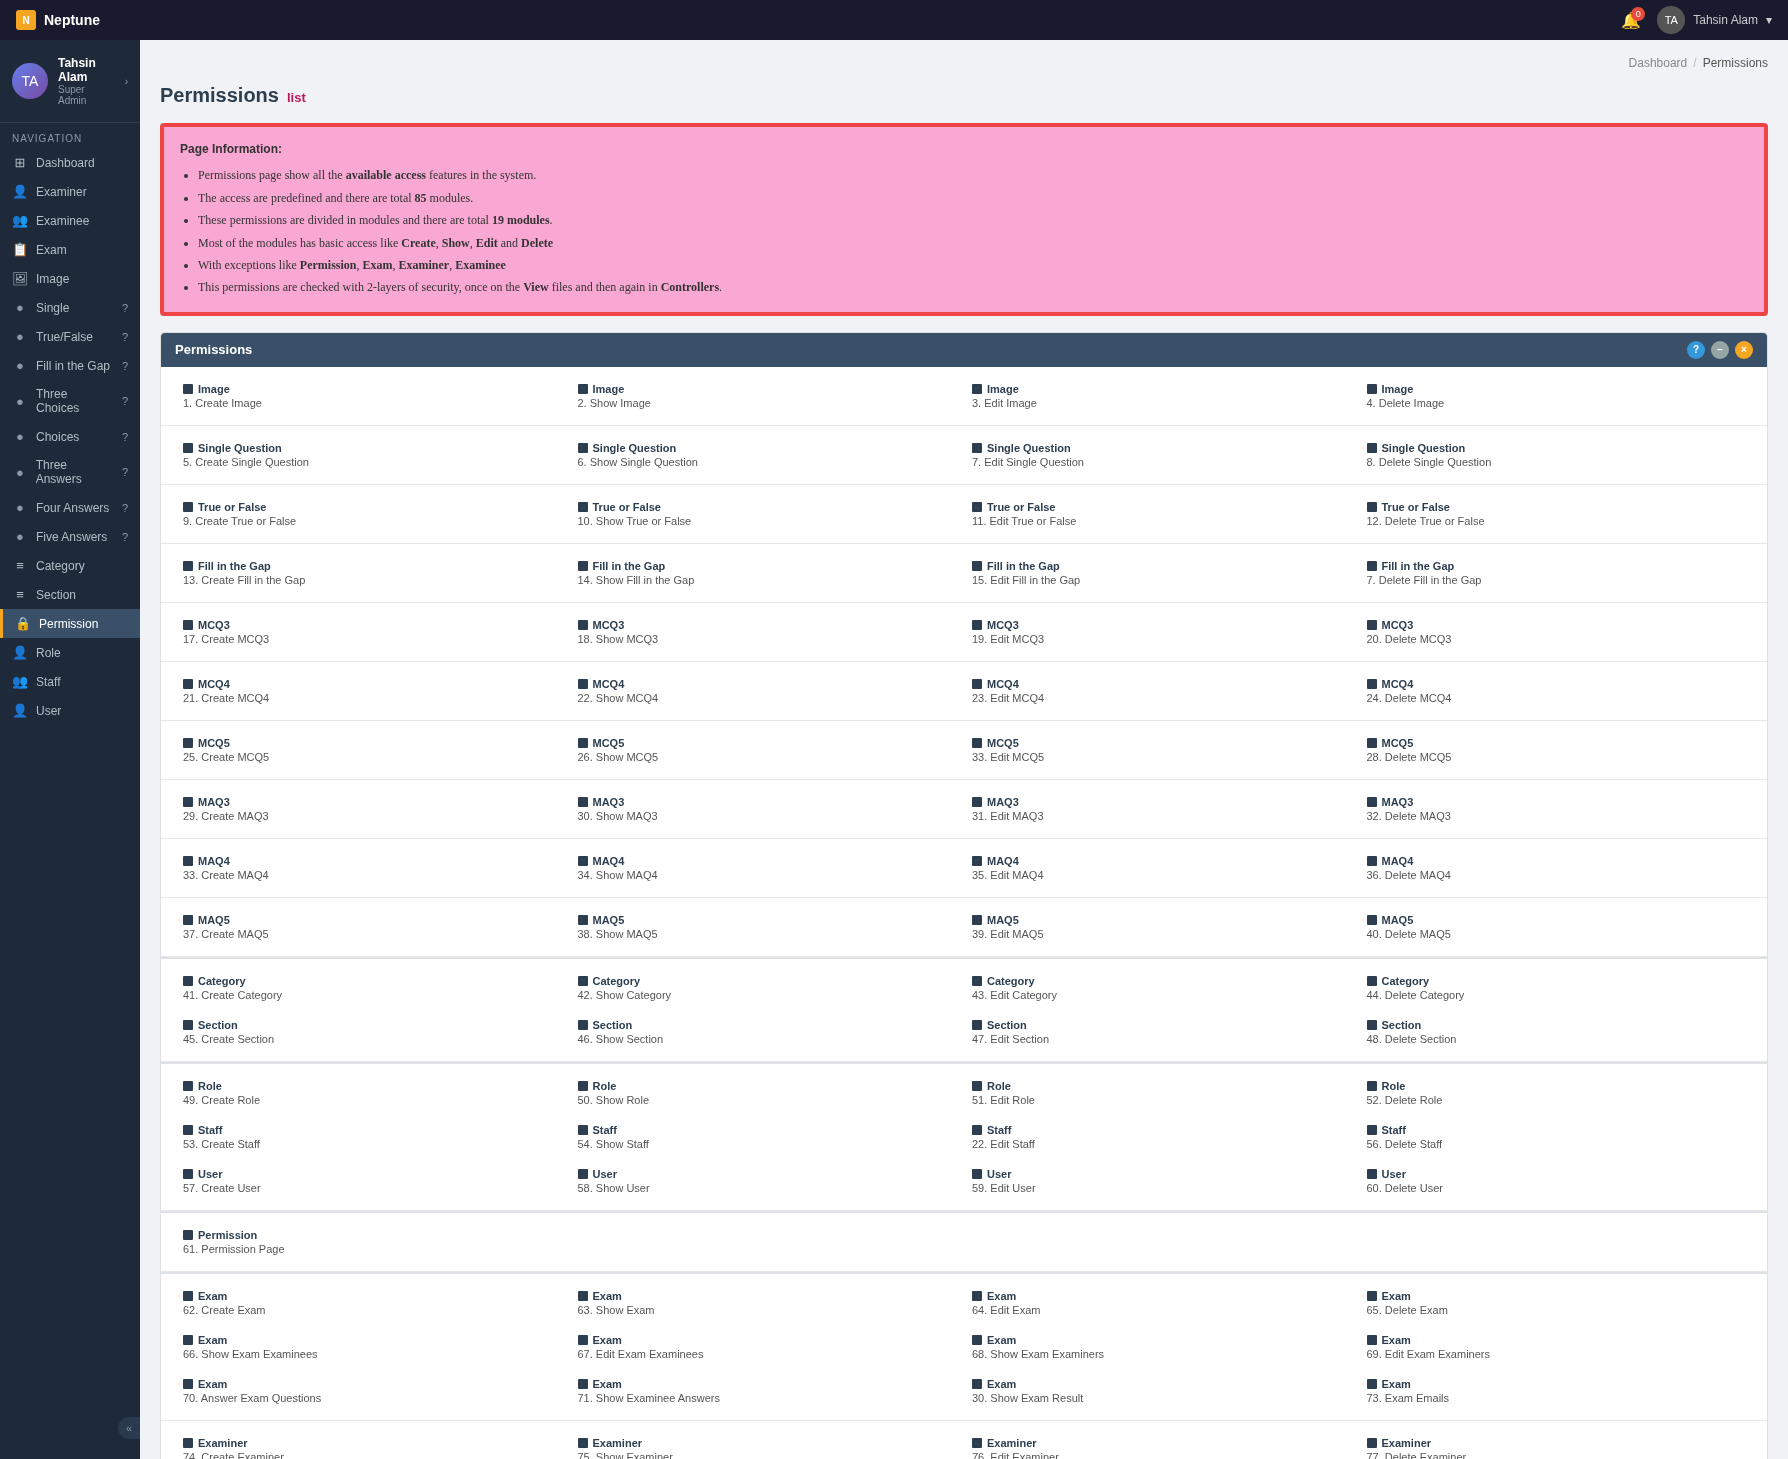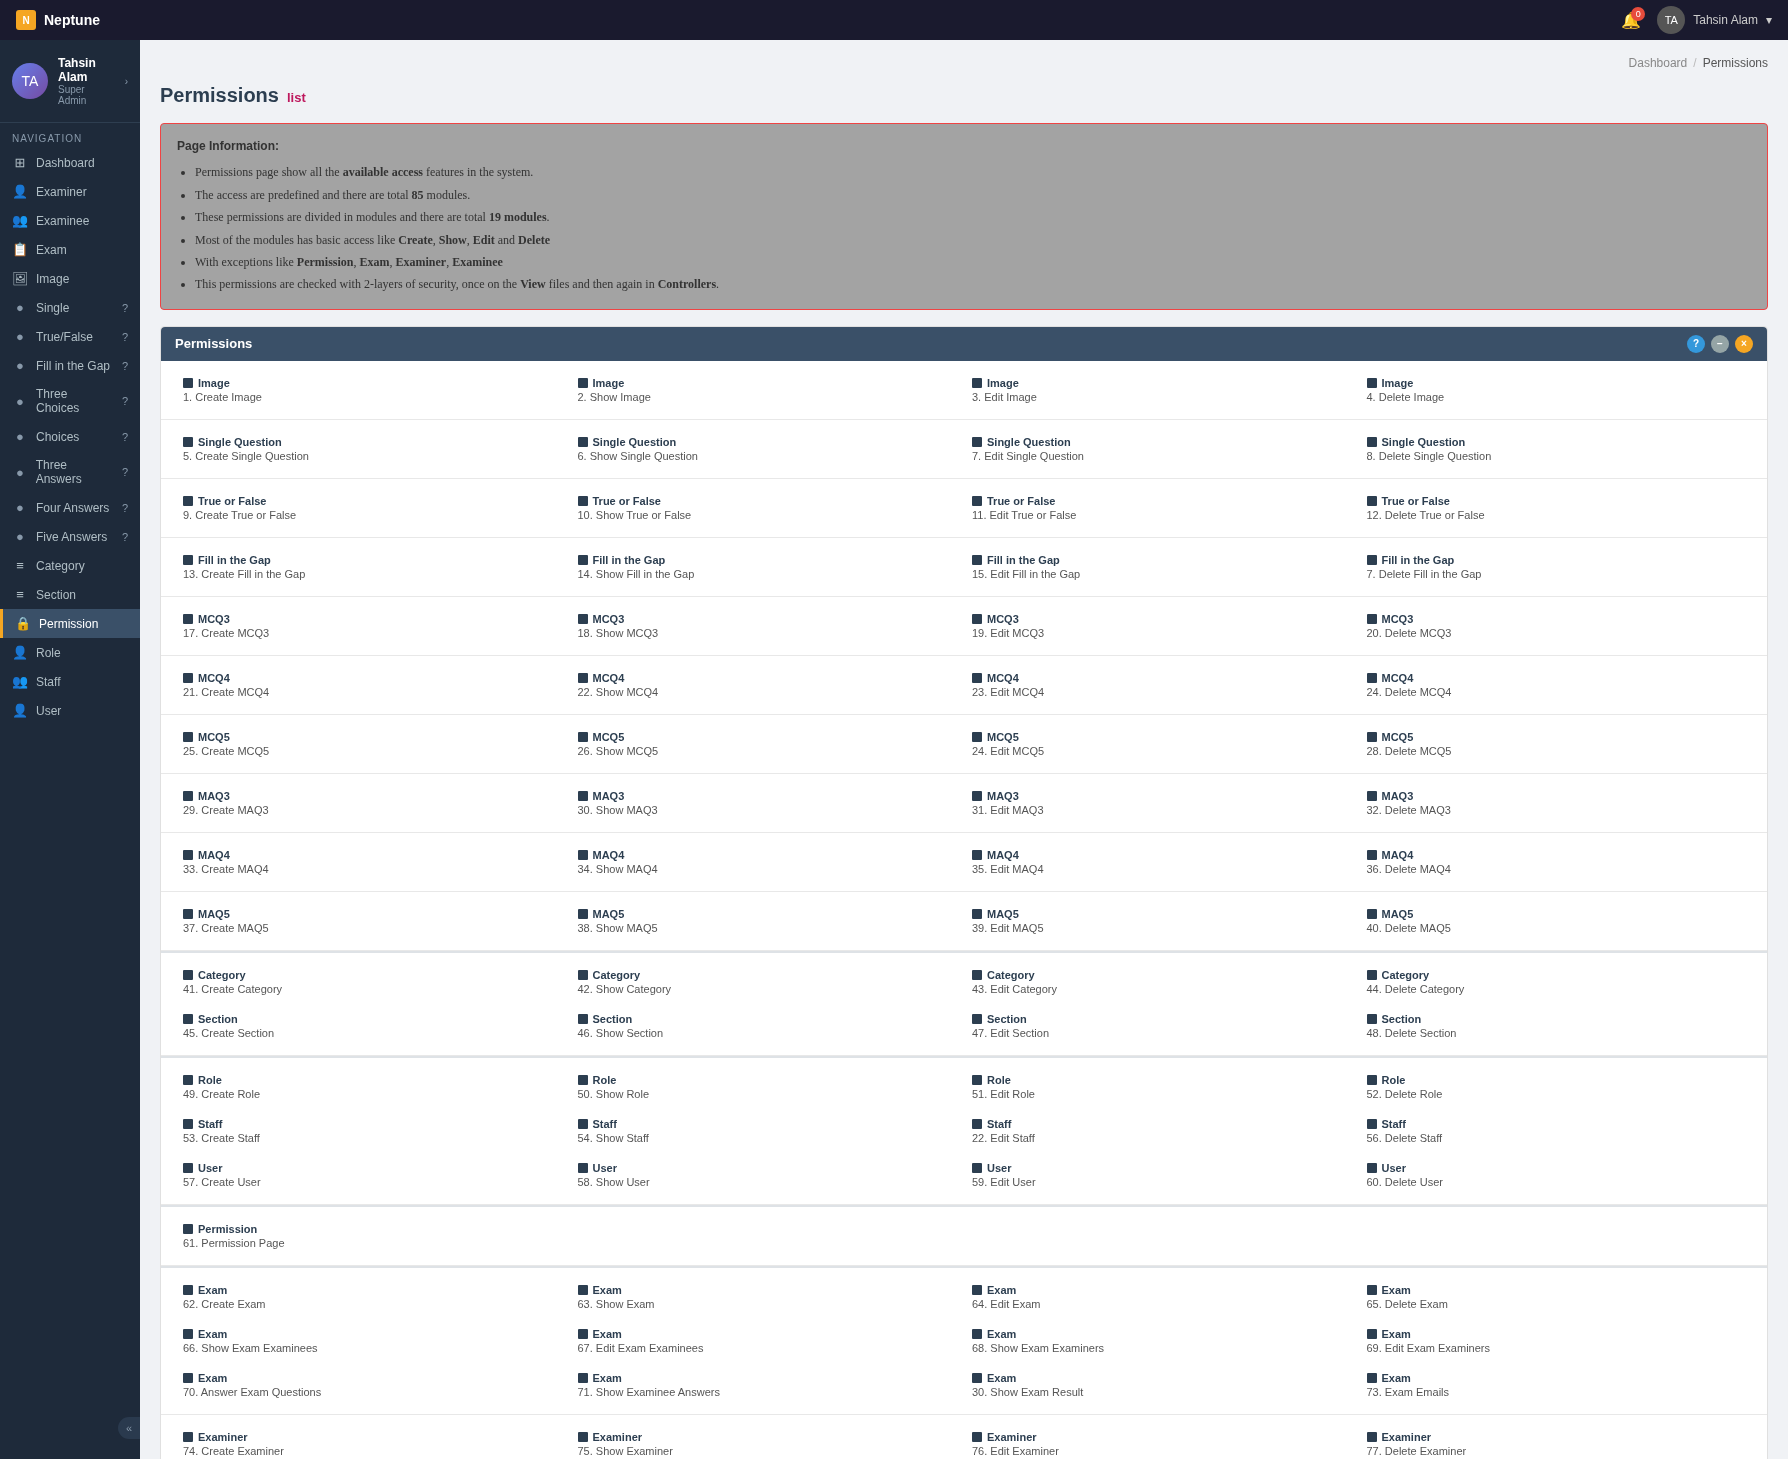--- a/index.html
+++ b/index.html
@@ -125,22 +125,22 @@
       display: flex;
       align-items: baseline;
       gap: 8px;
       margin-bottom: 16px;
     }
     .page-title { font-size: 20px; font-weight: bold; color: #2c3e50; }
     .page-subtitle { font-size: 13px; color: #be185d; text-transform: lowercase; font-weight: bold; }
 
     
     .page-info {
-      background: #a3a3a3;
-      border: 1px solid #ef4444;
+      background: #f9a8d4;
+      border: 4px solid #ef4444;
       border-radius: 4px;
       padding: 12px 16px;
       margin-bottom: 16px;
       font-size: 12px;
       line-height: 1.7;
     }
     .page-info h4 { font-size: 12px; font-weight: bold; margin-bottom: 6px; }
     .page-info ul { padding-left: 18px; font-family: Liberation Serif, serif; }
     .page-info li { margin-bottom: 2px; }
     .page-info strong { font-weight: bold; }
@@ -510,21 +510,21 @@
             <div class="perm-cell">
               <div class="perm-module"><div class="perm-module-icon"></div>MCQ5</div>
               <div class="perm-item-num">25. Create MCQ5</div>
             </div>
             <div class="perm-cell">
               <div class="perm-module"><div class="perm-module-icon"></div>MCQ5</div>
               <div class="perm-item-num">26. Show MCQ5</div>
             </div>
             <div class="perm-cell">
               <div class="perm-module"><div class="perm-module-icon"></div>MCQ5</div>
-              <div class="perm-item-num">24. Edit MCQ5</div>
+              <div class="perm-item-num">33. Edit MCQ5</div>
             </div>
             <div class="perm-cell">
               <div class="perm-module"><div class="perm-module-icon"></div>MCQ5</div>
               <div class="perm-item-num">28. Delete MCQ5</div>
             </div>
           </div>
         </div>
 
         <div class="perm-group">
           <div class="perm-row">

